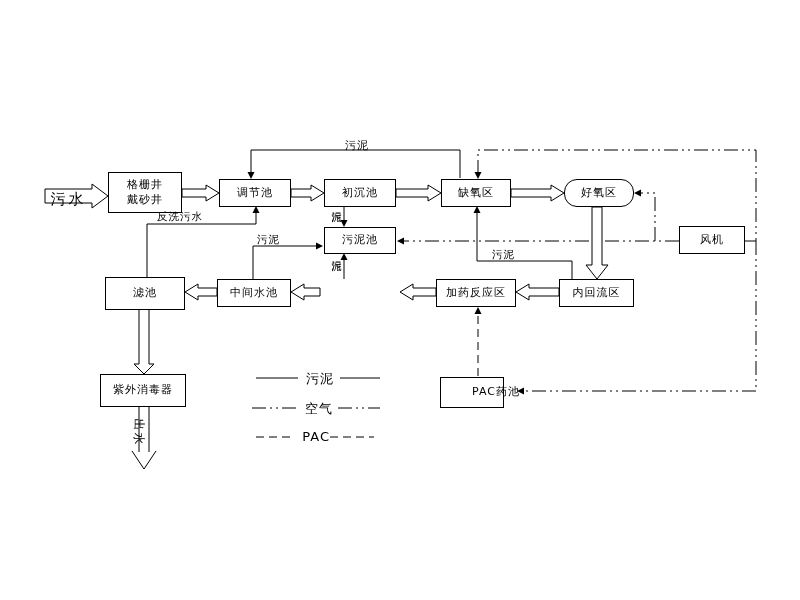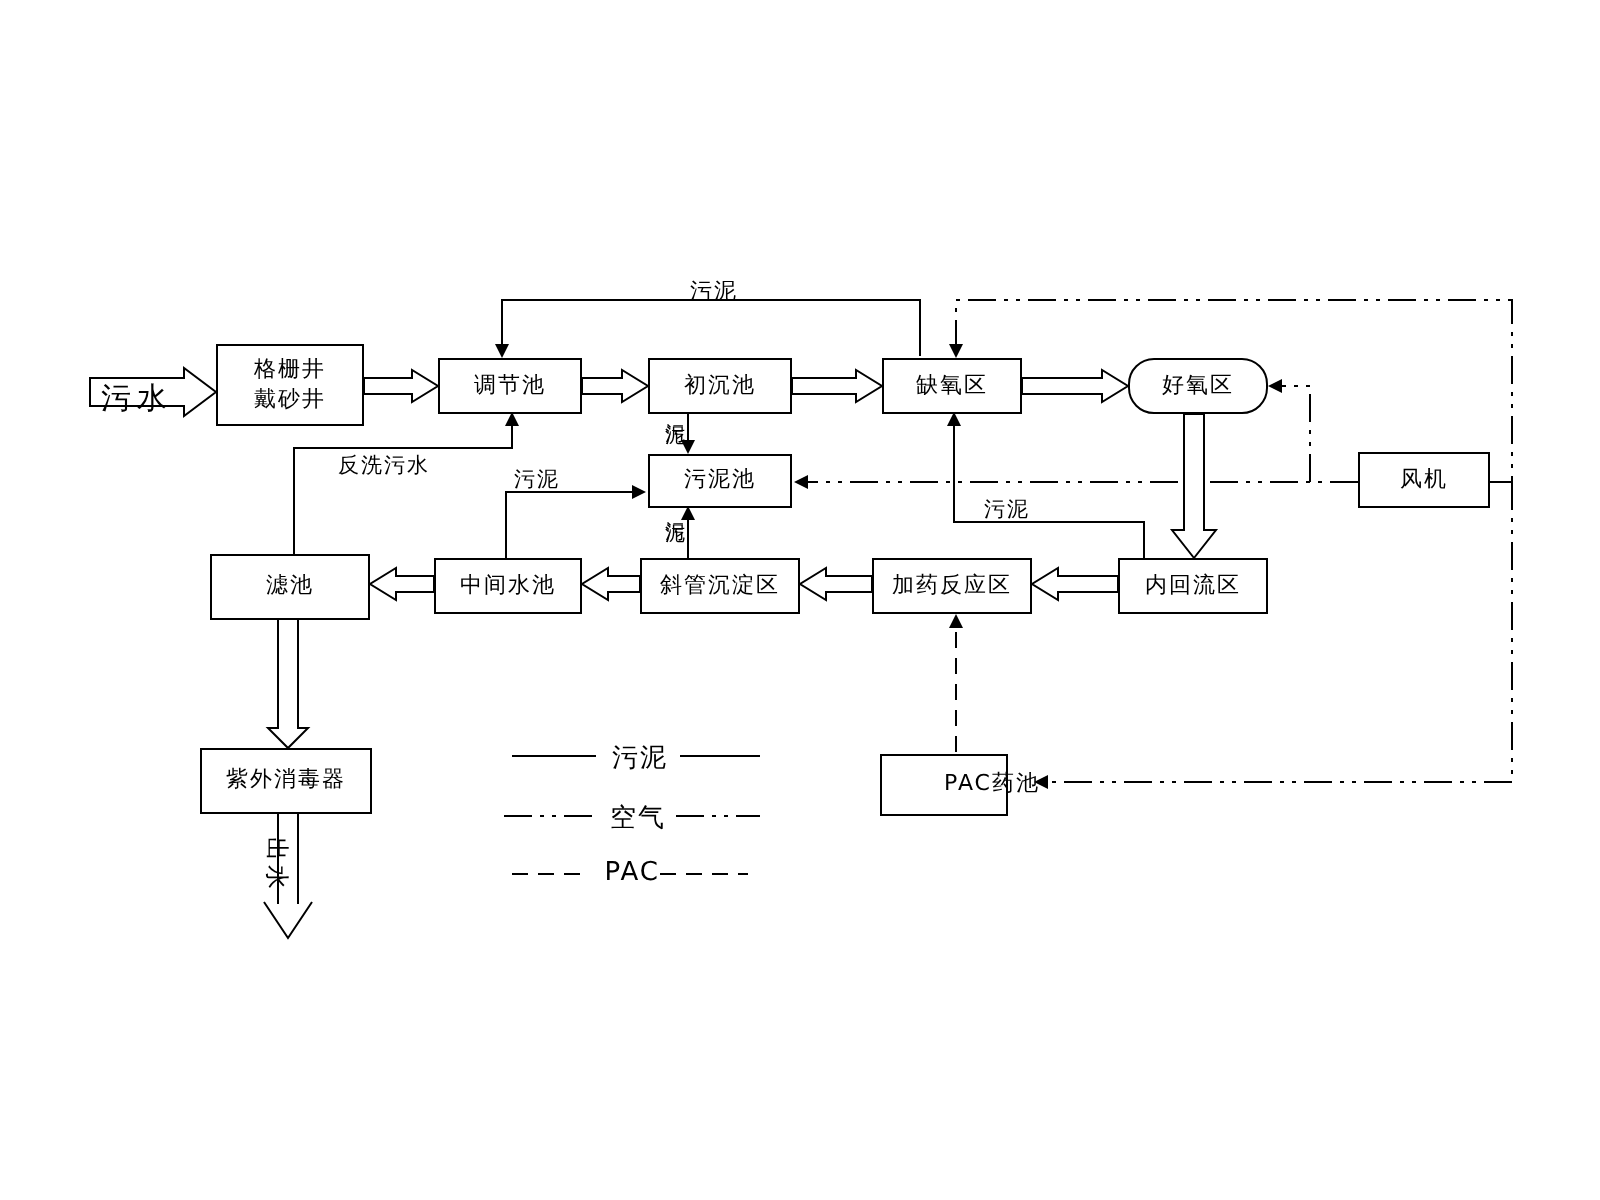--- a/index.html
+++ b/index.html
@@ -90,29 +90,28 @@
     <span>戴砂井</span>
   </div>
   <div class="box" style="left:219px; top:179px; width:72px; height:28px;">调节池</div>
   <div class="box" style="left:324px; top:179px; width:72px; height:28px;">初沉池</div>
   <div class="box" style="left:441px; top:179px; width:70px; height:28px;">缺氧区</div>
   <div class="box" style="left:564px; top:179px; width:70px; height:28px;border-radius:13px;">好氧区</div>
   <div class="box" style="left:324px; top:227px; width:72px; height:27px;">污泥池</div>
   <div class="box" style="left:679px; top:226px; width:66px; height:28px;">风机</div>
   <div class="box" style="left:105px; top:277px; width:80px; height:33px;">滤池</div>
   <div class="box" style="left:217px; top:279px; width:74px; height:28px;">中间水池</div>
-  <div class="box" style="left:320px; top:279px; width:80px; height:28px;">斜管沉淀区</div>
   <div class="box" style="left:436px; top:279px; width:80px; height:28px;">加药反应区</div>
   <div class="box" style="left:559px; top:279px; width:75px; height:28px;">内回流区</div>
   <div class="box" style="left:100px; top:374px; width:86px; height:33px;">紫外消毒器</div>
   <div class="box" style="left:440px; top:377px; width:64px; height:31px;padding-left:48px;">PAC药池</div>
 
   <div class="lbl" style="left:45px; top:190px; width:47px; text-align:center; font-size:15px; letter-spacing:3px;">污水</div>
   <div class="lbl" style="left:340px; top:138px; width:34px; text-align:center; font-size:11px;">污泥</div>
-  <div class="lbl" style="left:157px; top:226px;margin-left:12px;">反洗污水</div>
+  <div class="lbl" style="left:157px; top:210px;">反洗污水</div>
   <div class="lbl" style="left:257px; top:233px;">污泥</div>
   <div class="lbl vlbl" style="left:329px; top:203px; height:40px;">污泥</div>
   <div class="lbl vlbl" style="left:329px; top:252px; height:40px;">污泥</div>
   <div class="lbl" style="left:492px; top:248px;">污泥</div>
   <div class="lbl rot" style="left:120px; top:424px; width:36px; text-align:center;">出水</div>
 
   <div class="legend-text" style="left:300px; top:370px; width:40px;">污泥</div>
   <div class="legend-text" style="left:300px; top:400px; width:38px;">空气</div>
   <div class="legend-text" style="left:296px; top:429px; width:34px;text-align:right;">PAC</div>
 

